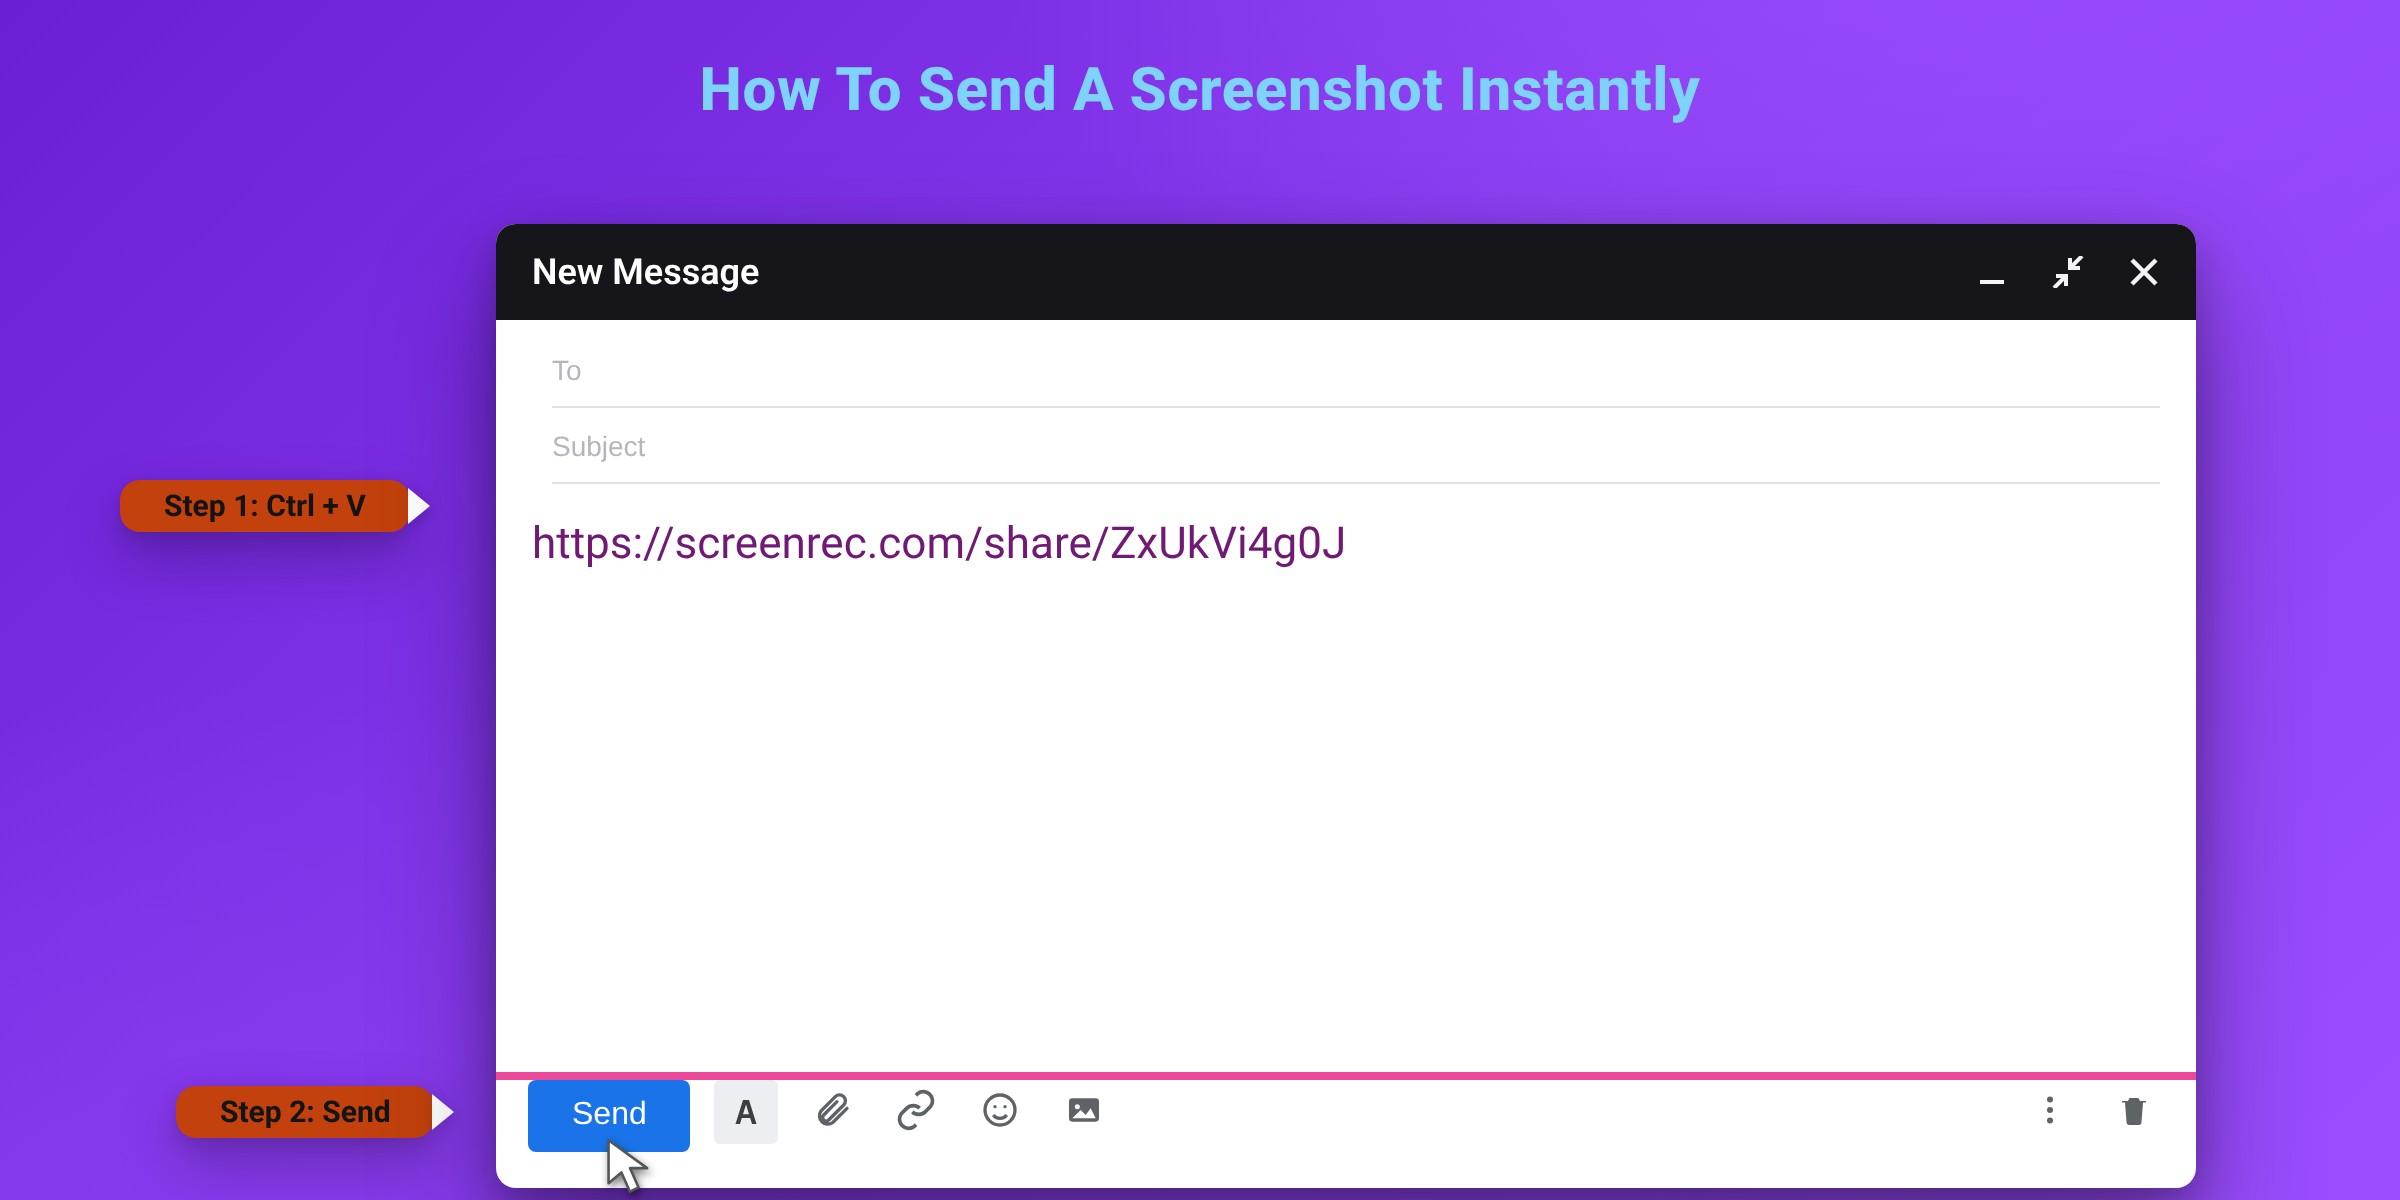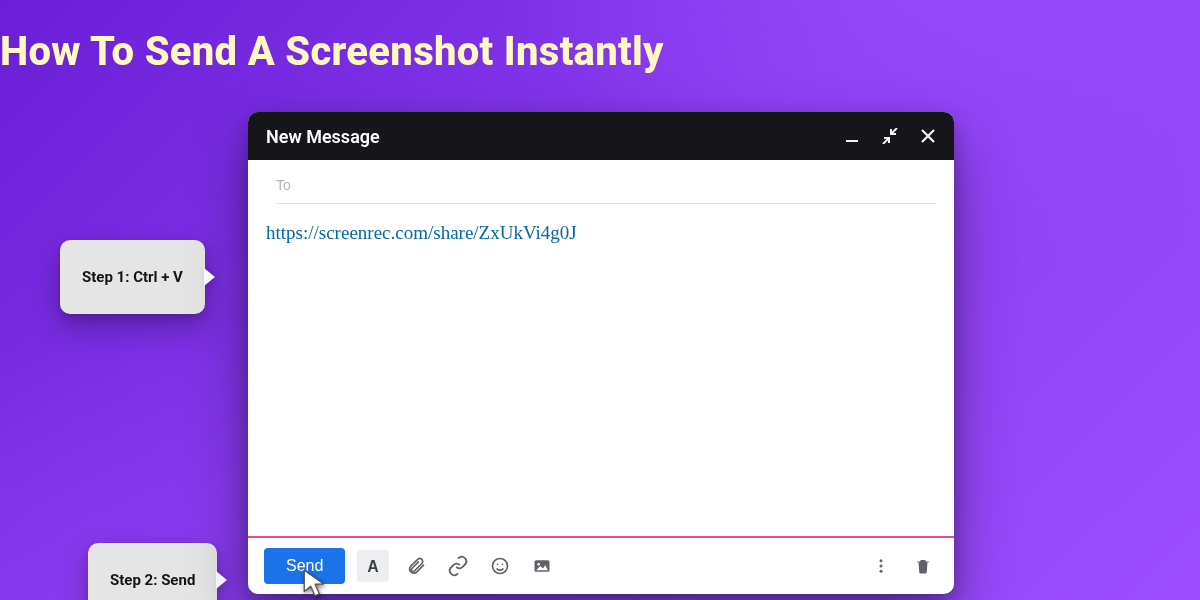--- a/index.html
+++ b/index.html
@@ -8,33 +8,33 @@
   
   .bg {
     position: absolute; inset: 0;
     background:
       radial-gradient(900px 700px at 1000px -150px, #9b4dff 0%, rgba(155,77,255,0) 60%),
       radial-gradient(800px 600px at 150px 700px, #8a3cf0 0%, rgba(138,60,240,0) 60%),
       linear-gradient(135deg, #6a1ed6 0%, #8a3cf0 50%, #9b4dff 100%);
   }
   .page-title {
     position: absolute; top: 28px; left: 0; right: 0;
-    text-align: left;
-    color: #fef9c3;
-    font-size: 40px;
+    text-align: center;
+    color: #7dd3fc;
+    font-size: 30px;
     font-weight: 800;
     letter-spacing: 0.3px;
   }
 
   
   .compose {
     position: absolute;
     top: 112px;
     left: 248px;
-    width: 706px;
+    width: 850px;
     height: 482px;
     background: #ffffff;
     border-radius: 10px;
     box-shadow: 0 30px 60px rgba(0,0,0,0.35), 0 8px 20px rgba(0,0,0,0.25);
     display: flex;
     flex-direction: column;
     overflow: hidden;
   }
   .titlebar {
     background: #16161a;
@@ -56,31 +56,30 @@
   }
   .field input {
     width: 100%; border: none; outline: none;
     font-size: 14px; color: #222;
     background: transparent;
   }
   .field input::placeholder { color: #b5b5bd; }
 
   .body-text {
     padding: 18px 18px 0 18px;
-    font-size: 19px;
-    color: #0369a1;
+    font-size: 22px;
+    color: #701a75;
     flex: 1;
-    font-family: Liberation Serif, serif;
   }
 
   .toolbar {
-    border-top: 2px solid #ec4899;
+    border-top: 4px solid #ec4899;
     height: 58px;
     display: flex;
-    align-items: center;
+    align-items: flex-start;
     padding: 0 16px;
     gap: 12px;
   }
   .send-btn {
     background: #1a73e8;
     color: #fff;
     font-size: 16px;
     font-weight: 500;
     padding: 9px 22px;
     border: none;
@@ -96,25 +95,25 @@
   }
   .tool.text-format {
     background: #eceef1;
     width: 32px; height: 32px;
   }
   .toolbar .spacer { flex: 1; }
 
   
   .step-pill {
     position: absolute;
-    background: #e5e5e5;
+    background: #c2410c;
     color: #141414;
     font-size: 15px;
     font-weight: 700;
-    padding: 28px 22px;
+    padding: 4px 22px;
     border-radius: 10px;
     box-shadow: 0 14px 30px rgba(0,0,0,0.25), 0 4px 10px rgba(0,0,0,0.15);
   }
   .step-pill::after {
     content: "";
     position: absolute;
     right: -10px; top: 50%; transform: translateY(-50%);
     width: 0; height: 0;
     border-top: 9px solid transparent;
     border-bottom: 9px solid transparent;
@@ -171,20 +170,23 @@
             <path d="M2 2 L14 14 M14 2 L2 14"></path>
           </svg>
       </span>
     </div>
   </div>
 
   <div class="fields">
     <div class="field">
       <input type="text" placeholder="To" style="">
     </div>
+    <div class="field">
+      <input type="text" placeholder="Subject" style="">
+    </div>
   </div>
 
   <div class="body-text">
     <span>https://screenrec.com/share/ZxUkVi4g0J</span>
   </div>
 
   <div class="toolbar">
     <button class="send-btn">Send</button>
 
     <span class="tool text-format">

